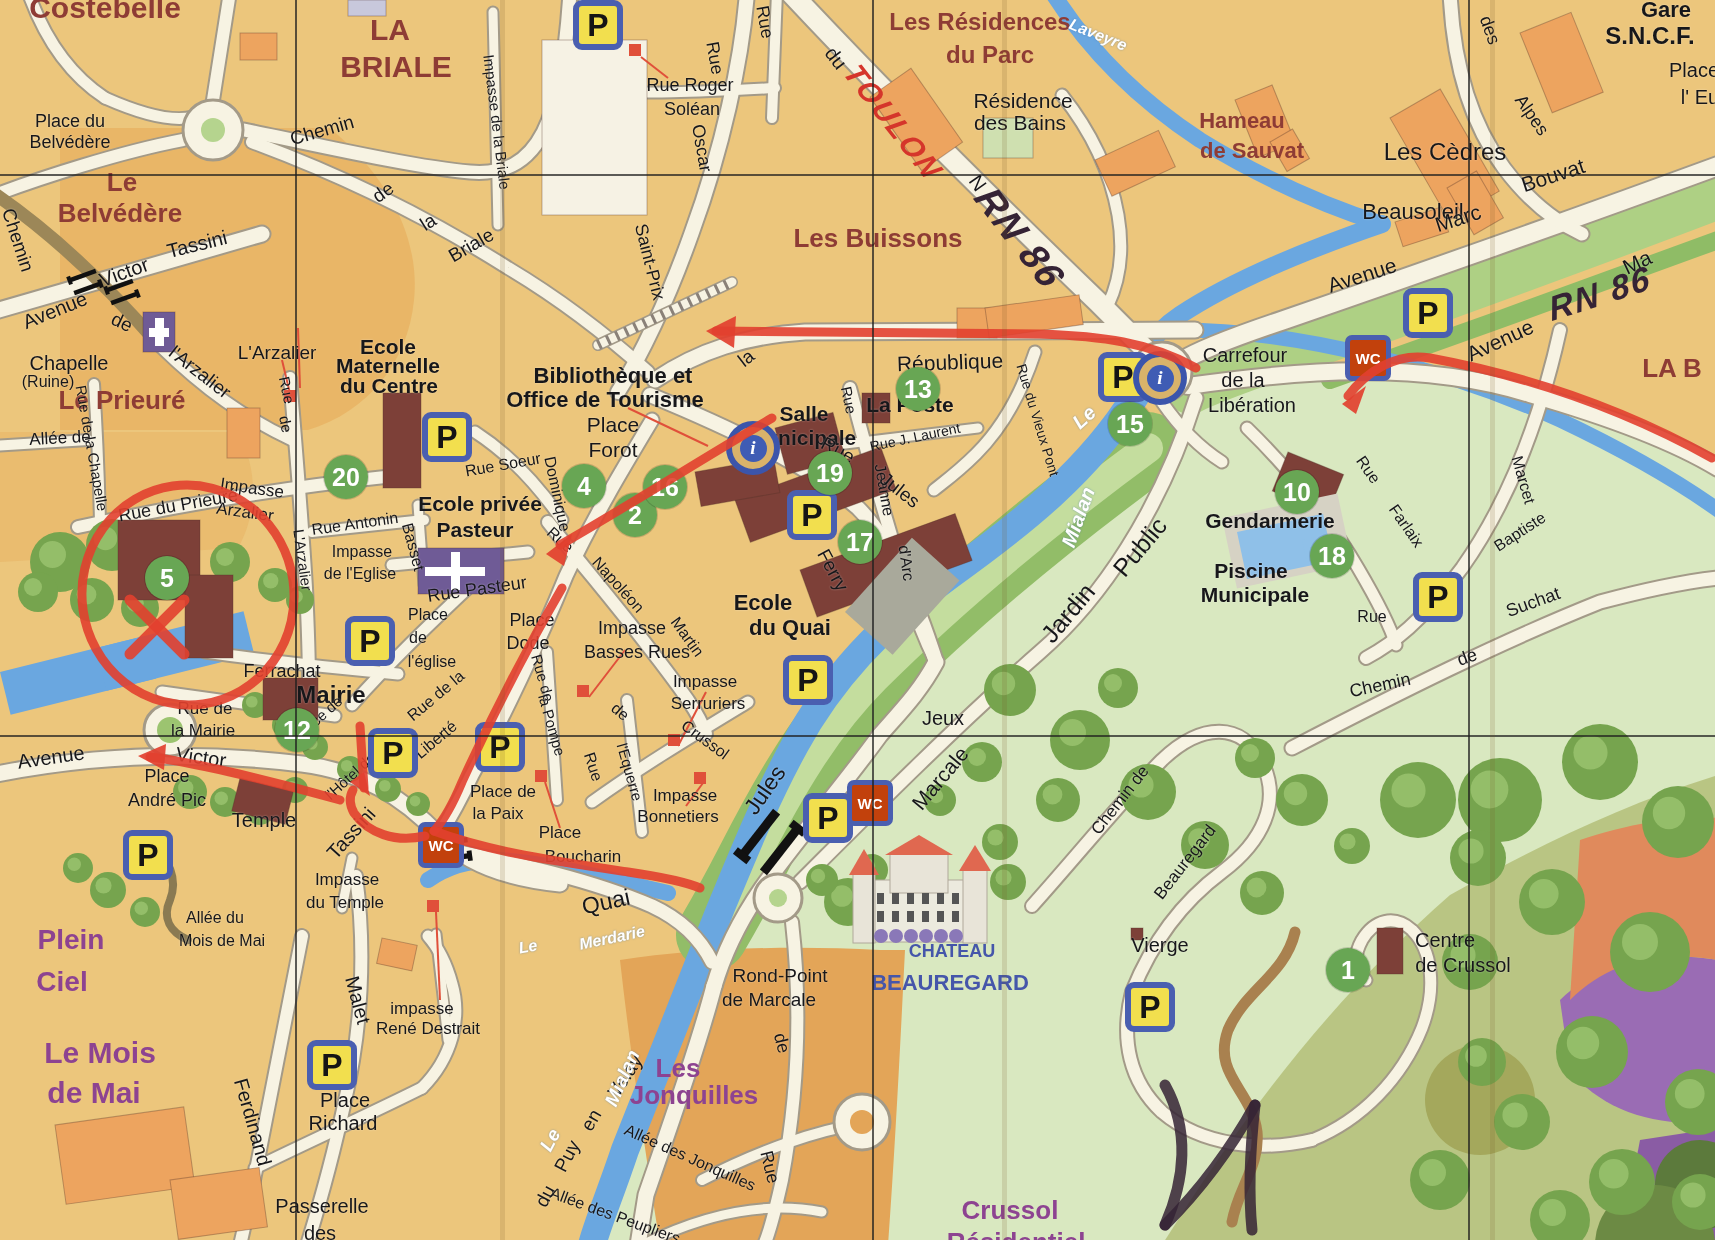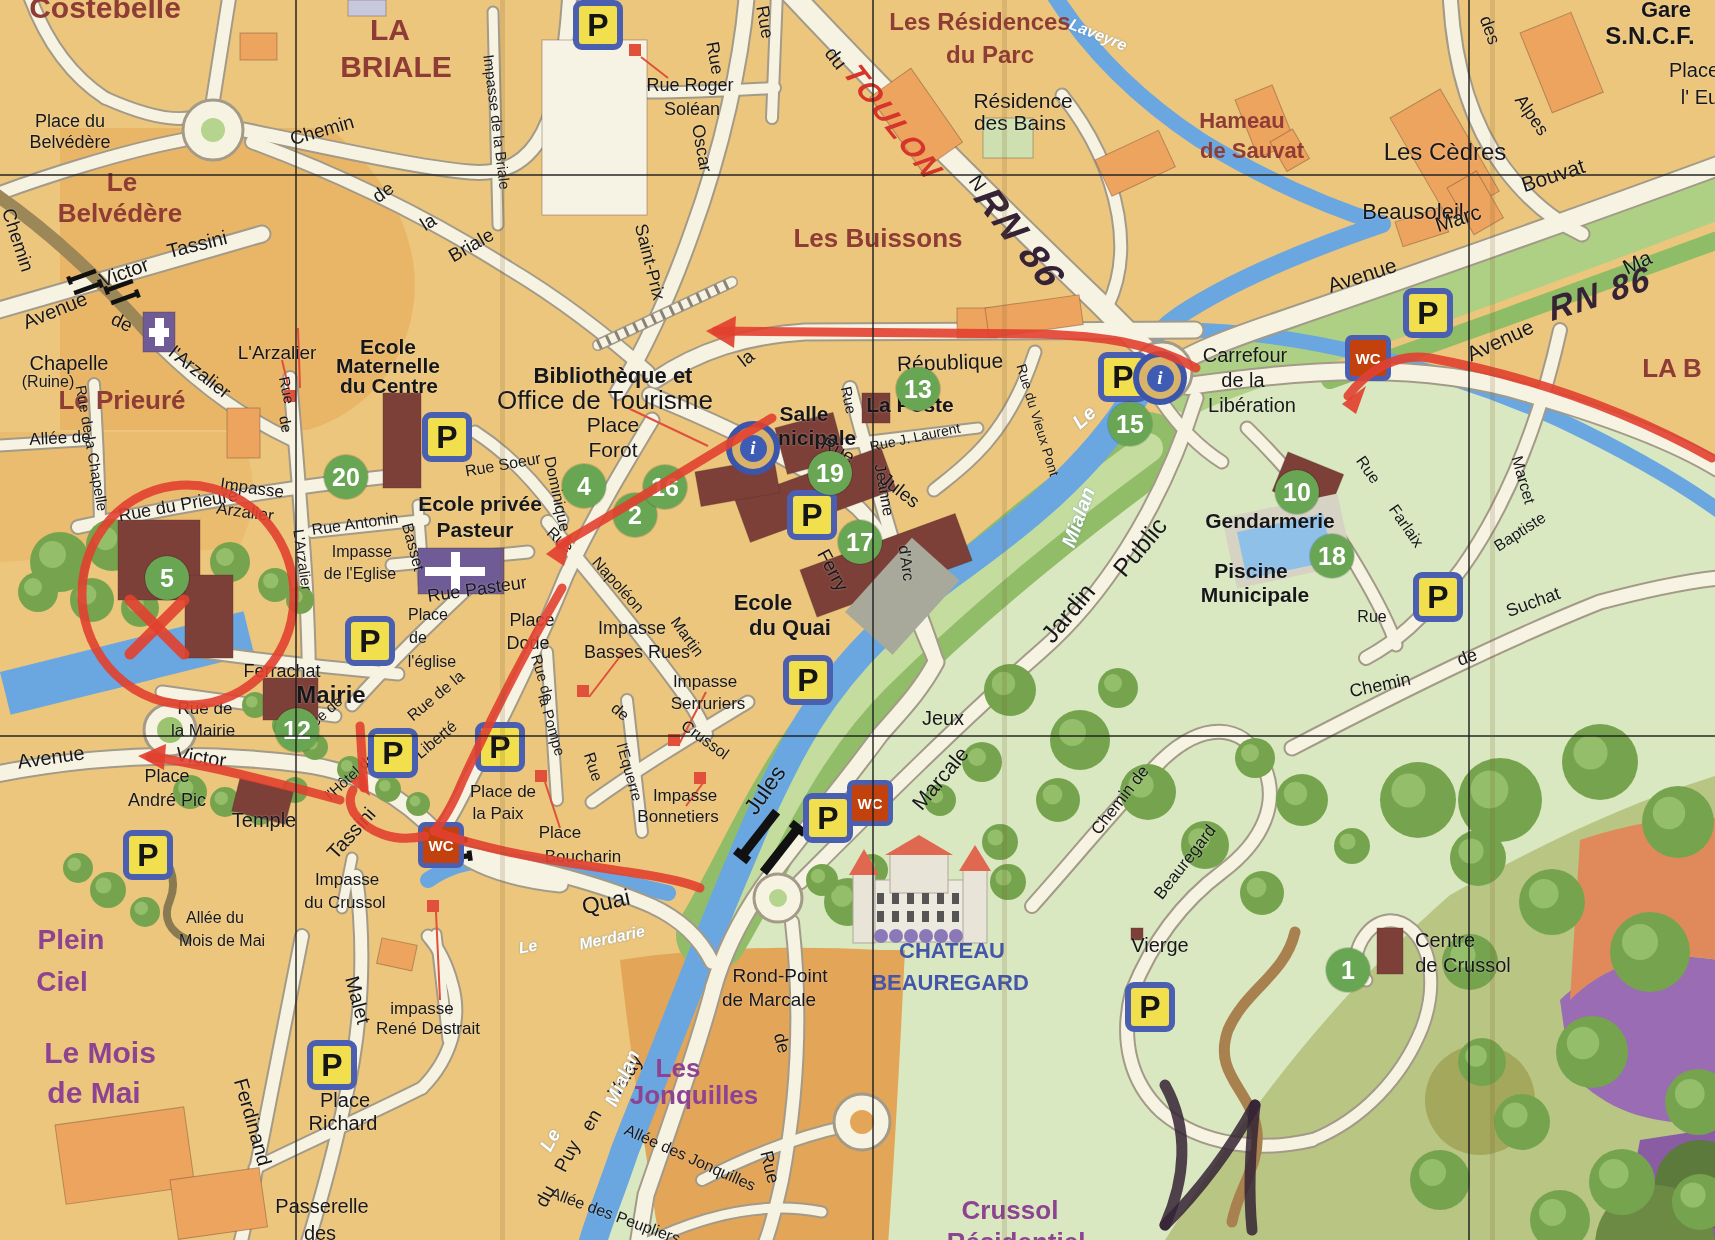--- a/index.html
+++ b/index.html
@@ -442,32 +442,32 @@
       <span class="lb c0" style="left: 1700px; top: 97px; font-size: 20px; font-weight: 400; transform: translate(-50%, -50%) rotate(0deg);">l' Eu</span>
       <span class="lb c1" style="left: 1672px; top: 368px; font-size: 26px; font-weight: 700; transform: translate(-50%, -50%) rotate(0deg);">LA B</span>
       <span class="lb c2" style="left: 71px; top: 940px; font-size: 28px; font-weight: 700; transform: translate(-50%, -50%) rotate(0deg);">Plein</span>
       <span class="lb c2" style="left: 62px; top: 982px; font-size: 28px; font-weight: 700; transform: translate(-50%, -50%) rotate(0deg);">Ciel</span>
       <span class="lb c2" style="left: 100px; top: 1053px; font-size: 30px; font-weight: 700; transform: translate(-50%, -50%) rotate(0deg);">Le Mois</span>
       <span class="lb c2" style="left: 94px; top: 1093px; font-size: 30px; font-weight: 700; transform: translate(-50%, -50%) rotate(0deg);">de Mai</span>
       <span class="lb c2" style="left: 678px; top: 1068px; font-size: 26px; font-weight: 700; transform: translate(-50%, -50%) rotate(0deg);">Les</span>
       <span class="lb c2" style="left: 694px; top: 1095px; font-size: 26px; font-weight: 700; transform: translate(-50%, -50%) rotate(0deg);">Jonquilles</span>
       <span class="lb c2" style="left: 1010px; top: 1210px; font-size: 26px; font-weight: 700; transform: translate(-50%, -50%) rotate(0deg);">Crussol</span>
       <span class="lb c2" style="left: 1016px; top: 1242px; font-size: 26px; font-weight: 700; transform: translate(-50%, -50%) rotate(0deg);">Résidentiel</span>
-      <span class="lb c3" style="left: 952px; top: 951px; font-size: 22px; font-weight: 700; transform: translate(-50%, -50%) rotate(0deg);">CHATEAU</span>
+      <span class="lb c3" style="left: 952px; top: 951px; font-size: 18px; font-weight: 700; transform: translate(-50%, -50%) rotate(0deg);">CHATEAU</span>
       <span class="lb c3" style="left: 950px; top: 983px; font-size: 22px; font-weight: 700; transform: translate(-50%, -50%) rotate(0deg);">BEAUREGARD</span>
       <span class="lb c0" style="left: 69px; top: 363px; font-size: 20px; font-weight: 400; transform: translate(-50%, -50%) rotate(0deg);">Chapelle</span>
       <span class="lb c0" style="left: 48px; top: 382px; font-size: 16px; font-weight: 400; transform: translate(-50%, -50%) rotate(0deg);">(Ruine)</span>
       <span class="lb c0" style="left: 70px; top: 121px; font-size: 18px; font-weight: 400; transform: translate(-50%, -50%) rotate(0deg);">Place du</span>
       <span class="lb c0" style="left: 70px; top: 142px; font-size: 18px; font-weight: 400; transform: translate(-50%, -50%) rotate(0deg);">Belvédère</span>
       <span class="lb c0" style="left: 277px; top: 352px; font-size: 19px; font-weight: 400; transform: translate(-50%, -50%) rotate(0deg);">L'Arzalier</span>
       <span class="lb c0" style="left: 388px; top: 346px; font-size: 21px; font-weight: 700; transform: translate(-50%, -50%) rotate(0deg);">Ecole</span>
       <span class="lb c0" style="left: 388px; top: 365px; font-size: 21px; font-weight: 700; transform: translate(-50%, -50%) rotate(0deg);">Maternelle</span>
       <span class="lb c0" style="left: 389px; top: 385px; font-size: 21px; font-weight: 700; transform: translate(-50%, -50%) rotate(0deg);">du  Centre</span>
       <span class="lb c0" style="left: 613px; top: 376px; font-size: 22px; font-weight: 700; transform: translate(-50%, -50%) rotate(0deg); text-align: center;">Bibliothèque et</span>
-      <span class="lb c0" style="left: 605px; top: 400px; font-size: 26px; font-weight: 400; transform: translate(-50%, -50%) rotate(0deg);">Office de Tourisme</span>
+      <span class="lb c0" style="left: 605px; top: 400px; font-size: 22px; font-weight: 700; transform: translate(-50%, -50%) rotate(0deg);">Office de Tourisme</span>
       <span class="lb c0" style="left: 613px; top: 424px; font-size: 21px; font-weight: 400; transform: translate(-50%, -50%) rotate(0deg);">Place</span>
       <span class="lb c0" style="left: 613px; top: 449px; font-size: 21px; font-weight: 400; transform: translate(-50%, -50%) rotate(0deg);">Forot</span>
       <span class="lb c0" style="left: 480px; top: 503px; font-size: 21px; font-weight: 700; transform: translate(-50%, -50%) rotate(0deg);">Ecole privée</span>
       <span class="lb c0" style="left: 475px; top: 529px; font-size: 21px; font-weight: 700; transform: translate(-50%, -50%) rotate(0deg);">Pasteur</span>
       <span class="lb c0" style="left: 804px; top: 413px; font-size: 21px; font-weight: 700; transform: translate(-50%, -50%) rotate(0deg);">Salle</span>
       <span class="lb c0" style="left: 802px; top: 437px; font-size: 21px; font-weight: 700; transform: translate(-50%, -50%) rotate(0deg);">Municipale</span>
       <span class="lb c0" style="left: 910px; top: 404px; font-size: 21px; font-weight: 700; transform: translate(-50%, -50%) rotate(0deg);">La Poste</span>
       <span class="lb c0" style="left: 763px; top: 603px; font-size: 22px; font-weight: 700; transform: translate(-50%, -50%) rotate(0deg);">Ecole</span>
       <span class="lb c0" style="left: 790px; top: 628px; font-size: 22px; font-weight: 700; transform: translate(-50%, -50%) rotate(0deg);">du Quai</span>
       <span class="lb c0" style="left: 331px; top: 695px; font-size: 24px; font-weight: 700; transform: translate(-50%, -50%) rotate(0deg);">Mairie</span>
@@ -488,21 +488,21 @@
       <span class="lb c0" style="left: 362px; top: 765px; font-size: 15px; font-weight: 400; transform: translate(-50%, -50%) rotate(-42deg);">l'Hôtel de Ville</span>
       <span class="lb c0" style="left: 345px; top: 1100px; font-size: 20px; font-weight: 400; transform: translate(-50%, -50%) rotate(0deg);">Place</span>
       <span class="lb c0" style="left: 343px; top: 1123px; font-size: 20px; font-weight: 400; transform: translate(-50%, -50%) rotate(0deg);">Richard</span>
       <span class="lb c0" style="left: 322px; top: 1206px; font-size: 20px; font-weight: 400; transform: translate(-50%, -50%) rotate(0deg);">Passerelle</span>
       <span class="lb c0" style="left: 320px; top: 1233px; font-size: 20px; font-weight: 400; transform: translate(-50%, -50%) rotate(0deg);">des</span>
       <span class="lb c0" style="left: 780px; top: 975px; font-size: 19px; font-weight: 400; transform: translate(-50%, -50%) rotate(0deg);">Rond-Point</span>
       <span class="lb c0" style="left: 769px; top: 999px; font-size: 19px; font-weight: 400; transform: translate(-50%, -50%) rotate(0deg);">de Marcale</span>
       <span class="lb c0" style="left: 422px; top: 1008px; font-size: 17px; font-weight: 400; transform: translate(-50%, -50%) rotate(0deg);">impasse</span>
       <span class="lb c0" style="left: 428px; top: 1028px; font-size: 17px; font-weight: 400; transform: translate(-50%, -50%) rotate(0deg);">René Destrait</span>
       <span class="lb c0" style="left: 347px; top: 879px; font-size: 17px; font-weight: 400; transform: translate(-50%, -50%) rotate(0deg);">Impasse</span>
-      <span class="lb c0" style="left: 345px; top: 902px; font-size: 17px; font-weight: 400; transform: translate(-50%, -50%) rotate(0deg);">du Crussol</span>
+      <span class="lb c0" style="left: 345px; top: 902px; font-size: 17px; font-weight: 400; transform: translate(-50%, -50%) rotate(0deg);">du Temple</span>
       <span class="lb c0" style="left: 215px; top: 918px; font-size: 16px; font-weight: 400; transform: translate(-50%, -50%) rotate(0deg);">Allée du</span>
       <span class="lb c0" style="left: 222px; top: 941px; font-size: 16px; font-weight: 400; transform: translate(-50%, -50%) rotate(0deg);">Mois de Mai</span>
       <span class="lb c0" style="left: 503px; top: 791px; font-size: 17px; font-weight: 400; transform: translate(-50%, -50%) rotate(0deg);">Place de</span>
       <span class="lb c0" style="left: 498px; top: 813px; font-size: 17px; font-weight: 400; transform: translate(-50%, -50%) rotate(0deg);">la Paix</span>
       <span class="lb c0" style="left: 560px; top: 832px; font-size: 17px; font-weight: 400; transform: translate(-50%, -50%) rotate(0deg);">Place</span>
       <span class="lb c0" style="left: 583px; top: 856px; font-size: 17px; font-weight: 400; transform: translate(-50%, -50%) rotate(0deg);">Boucharin</span>
       <span class="lb c0" style="left: 532px; top: 620px; font-size: 18px; font-weight: 400; transform: translate(-50%, -50%) rotate(0deg);">Place</span>
       <span class="lb c0" style="left: 528px; top: 643px; font-size: 18px; font-weight: 400; transform: translate(-50%, -50%) rotate(0deg);">Dode</span>
       <span class="lb c0" style="left: 428px; top: 615px; font-size: 16px; font-weight: 400; transform: translate(-50%, -50%) rotate(0deg);">Place</span>
       <span class="lb c0" style="left: 418px; top: 638px; font-size: 16px; font-weight: 400; transform: translate(-50%, -50%) rotate(0deg);">de</span>

